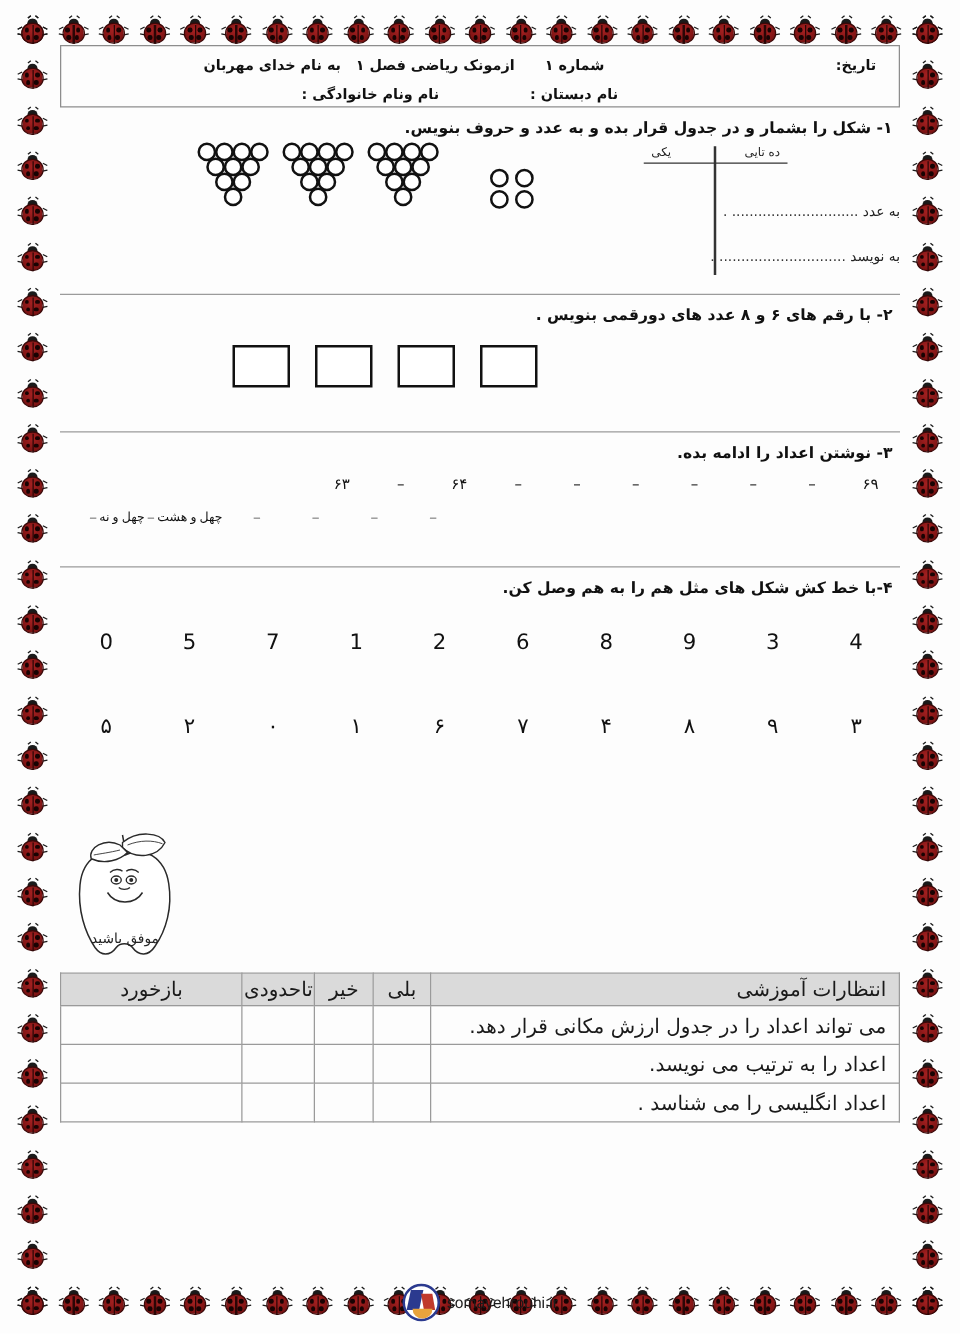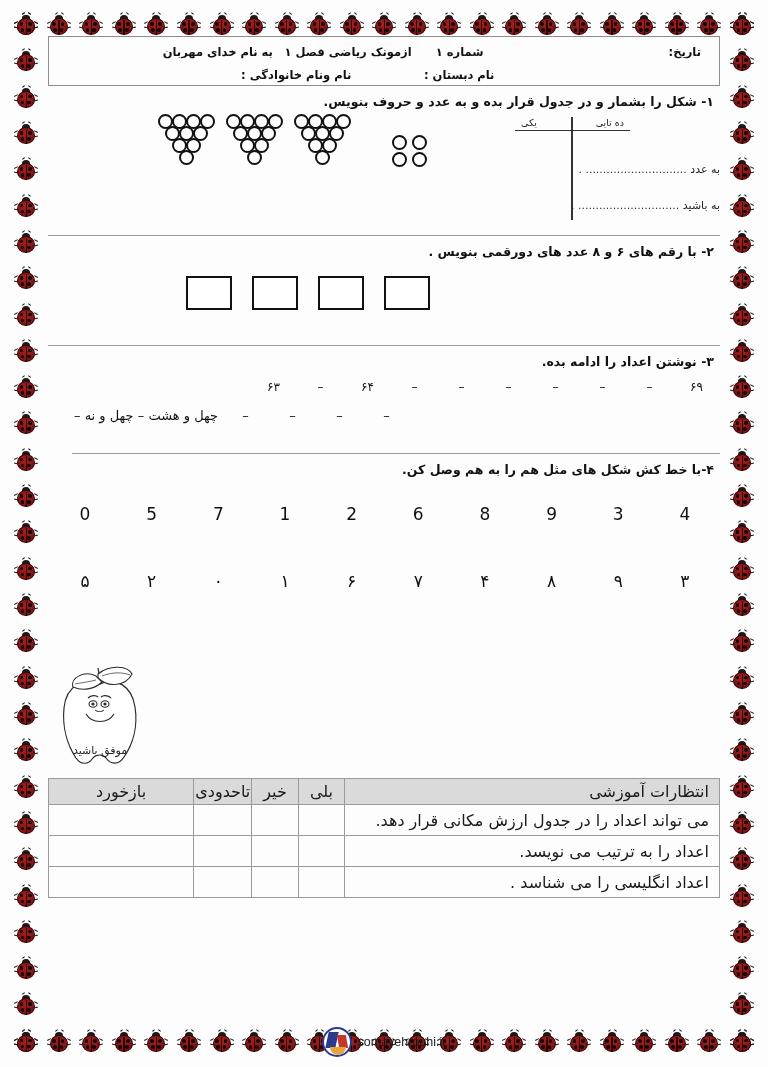--- a/index.html
+++ b/index.html
@@ -155,33 +155,33 @@
 
   
   #q2 { height: 110px; }
   #boxes {
     position: absolute; right: 290px; top: 40px;
     display: flex; gap: 20px; direction: ltr;
   }
   .sqbox { width: 46px; height: 34px; border: 2.3px solid #111; background: #fff; }
 
   
-  #q3 { height: 108px; margin-left: 24px; }
+  #q3 { height: 108px; }
   #q3-seq {
     position: absolute; right: 0; top: 34px; left: 0;
     display: flex; flex-direction: row-reverse; align-items: center;
     direction: ltr;
     font-size: 12px; color: #111;
     padding-left: 10px;
   }
   #q3-seq .cell { min-width: 47px; text-align: center; }
   #q3-words {
-    position: absolute; right: 0; top: 62px; left: 2px;
+    position: absolute; right: 0; top: 62px; left: 16px;
     display: flex; flex-direction: row-reverse; align-items: center;
-    font-size: 13px; color: #111; direction: rtl;
+    font-size: 10px; color: #111; direction: rtl; font-family: Liberation Serif, serif;
   }
   #q3-words .wcell { min-width: 47px; text-align:center; }
   #q3-words .wfirst { min-width: 118px; text-align:right; padding-right:4px; }
 
   
   #q4 { height: 175px; border-bottom: none; }
   .num-row {
     position: absolute; left: 0; right: 0;
     display: flex; flex-direction: row-reverse; justify-content: space-between;
     padding: 0 6px 0 8px;
@@ -1928,21 +1928,21 @@
           </div>
           <div class="pv-hline"></div>
           <div class="pv-vline"></div>
         </div>
 
         <div class="ans-line" id="ans1">
           <span>به عدد</span>
           <span class="dots-fill">............................. .</span>
         </div>
         <div class="ans-line" id="ans2">
-          <span>به باشید</span>
+          <span>به نویسد</span>
           <span class="dots-fill">............................. .</span>
         </div>
       </div>
     </section>
 
     <section class="q-block" id="q2">
       <div class="q-title">۲- با رقم های ۶ و ۸ عدد های دورقمی بنویس .</div>
       <div id="boxes">
         <div class="sqbox"></div>
         <div class="sqbox"></div>

